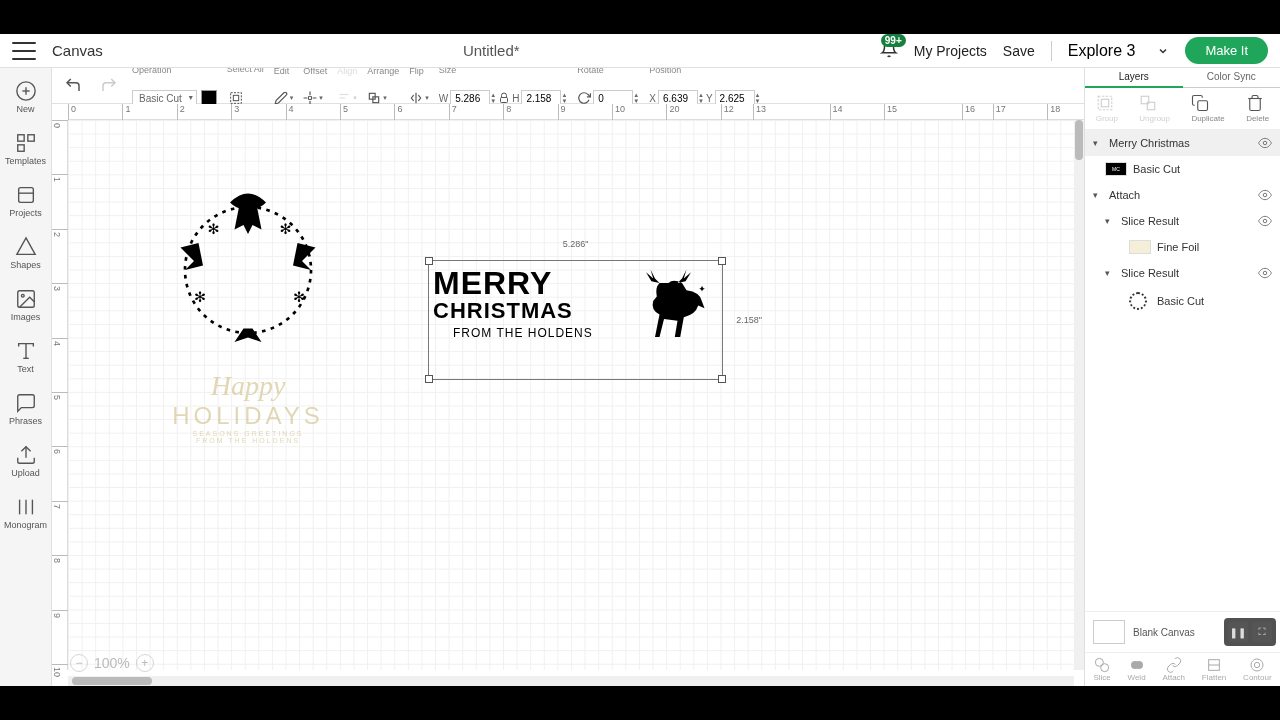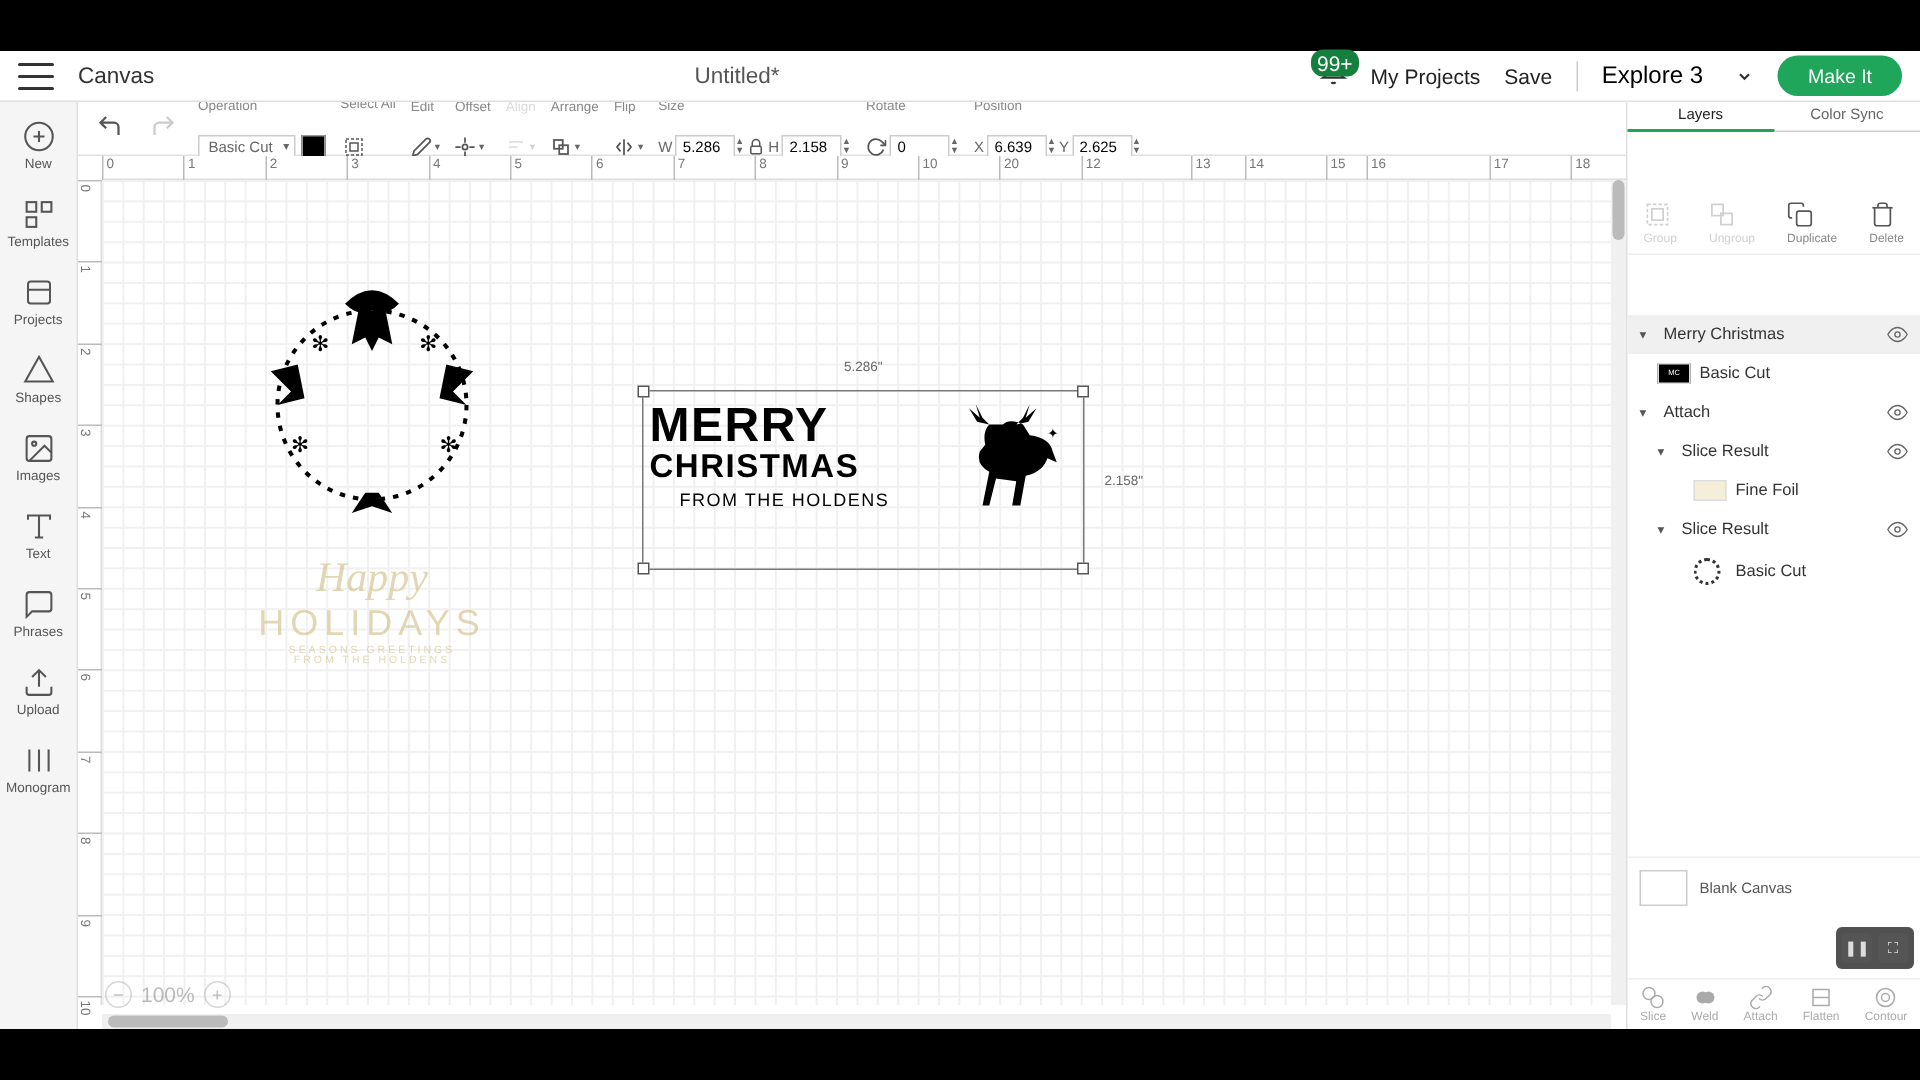--- a/index.html
+++ b/index.html
@@ -7,21 +7,21 @@
 .app { position: absolute; top: 34px; left: 0; right: 0; bottom: 34px; background: #fff; display: flex; flex-direction: column; }
 
 
 .topbar { height: 34px; background: #fff; display: flex; align-items: center; padding: 0 12px; border-bottom: 1px solid #e0e0e0; }
 .hamburger { width: 24px; height: 18px; display: flex; flex-direction: column; justify-content: space-between; cursor: pointer; margin-right: 16px; }
 .hamburger span { height: 2px; background: #333; border-radius: 1px; }
 .topbar-title { font-size: 15px; color: #333; }
 .topbar-center { flex: 1; text-align: center; font-size: 15px; color: #555; }
 .topbar-right { display: flex; align-items: center; gap: 16px; }
 .bell-wrap { position: relative; cursor: pointer; }
-.badge { position: absolute; top: -6px; right: -8px; background: #15803d; color: #fff; font-size: 14px; padding: 1px 4px; border-radius: 8px; font-weight: 400; }
+.badge { position: absolute; top: -6px; right: -8px; background: #15803d; color: #fff; font-size: 10px; padding: 1px 4px; border-radius: 8px; font-weight: 700; }
 .topbar-link { font-size: 14px; color: #222; cursor: pointer; }
 .divider { width: 1px; height: 20px; background: #ccc; }
 .explore { display: flex; align-items: center; gap: 22px; cursor: pointer; }
 .makeit { background: #1fa65a; color: #fff; padding: 6px 20px; border-radius: 16px; font-size: 13px; cursor: pointer; }
 
 
 .main { flex: 1; display: flex; overflow: hidden; }
 
 
 .left-sidebar { width: 52px; background: #f5f5f5; display: flex; flex-direction: column; align-items: center; padding-top: 8px; gap: 10px; border-right: 1px solid #e0e0e0; }
@@ -85,21 +85,21 @@
 .merry-line1 { font-weight: 900; font-size: 32px; letter-spacing: 1px; font-family: Impact, sans-serif; }
 .merry-line2 { font-weight: 900; font-size: 22px; letter-spacing: 1px; font-family: Impact, sans-serif; margin-top: -4px; }
 .merry-line3 { font-size: 12px; letter-spacing: 1px; margin-top: 2px; margin-left: 20px; }
 .deer { width: 90px; height: 90px; }
 
 
 .zoom { position: absolute; bottom: 14px; left: 18px; display: flex; align-items: center; gap: 6px; opacity: 0.4; font-size: 14px; color: #555; }
 .zoom-btn { width: 18px; height: 18px; border: 1px solid #999; border-radius: 50%; display: flex; align-items: center; justify-content: center; cursor: pointer; font-size: 12px; }
 
 
-.right-panel { width: 196px; background: #fff; border-left: 1px solid #e0e0e0; display: flex; flex-direction: column; gap: 40px; }
+.right-panel { width: 196px; background: #fff; border-left: 1px solid #e0e0e0; display: flex; flex-direction: column; }
 .panel-tabs { display: flex; height: 20px; font-size: 10px; }
 .panel-tab { flex: 1; text-align: center; padding: 3px 0; border-bottom: 1px solid #ccc; cursor: pointer; color: #666; }
 .panel-tab.active { border-bottom: 2px solid #1fa65a; color: #222; }
 .panel-actions { display: flex; justify-content: space-around; padding: 6px 0; border-bottom: 1px solid #eee; }
 .panel-action { display: flex; flex-direction: column; align-items: flex-start; gap: 2px; font-size: 8px; color: #888; cursor: pointer; }
 .panel-action.disabled { opacity: 0.4; }
 .panel-action svg { width: 18px; height: 18px; }
 
 .layers-list { flex: 1; overflow-y: auto; font-size: 11px; }
 .layer-row { display: flex; align-items: center; padding: 6px 8px; gap: 6px; cursor: pointer; }
@@ -364,24 +364,24 @@
             <div class="ruler-h-tick" style="left: 163.2px;">3</div>
             <div class="ruler-h-tick" style="left: 217.6px;">4</div>
             <div class="ruler-h-tick" style="left: 272px;">5</div>
             <div class="ruler-h-tick" style="left: 326.4px;">6</div>
             <div class="ruler-h-tick" style="left: 380.8px;">7</div>
             <div class="ruler-h-tick" style="left: 435.2px;">8</div>
             <div class="ruler-h-tick" style="left: 489.6px;">9</div>
             <div class="ruler-h-tick" style="left: 544px;">10</div>
             <div class="ruler-h-tick" style="left: 598.4px;">20</div>
             <div class="ruler-h-tick" style="left: 652.8px;">12</div>
-            <div class="ruler-h-tick" style="left: 726px;">13</div>
+            <div class="ruler-h-tick" style="left: 685px;">13</div>
             <div class="ruler-h-tick" style="left: 761.6px;">14</div>
             <div class="ruler-h-tick" style="left: 816px;">15</div>
-            <div class="ruler-h-tick" style="left: 843px;">16</div>
+            <div class="ruler-h-tick" style="left: 894px;">16</div>
             <div class="ruler-h-tick" style="left: 924.8px;">17</div>
             <div class="ruler-h-tick" style="left: 979.2px;">18</div>
           </div>
         <div class="ruler-v">
             <div class="ruler-v-tick" style="top: 0px;">0</div>
             <div class="ruler-v-tick" style="top: 54.4px;">1</div>
             <div class="ruler-v-tick" style="top: 108.8px;">2</div>
             <div class="ruler-v-tick" style="top: 163.2px;">3</div>
             <div class="ruler-v-tick" style="top: 217.6px;">4</div>
             <div class="ruler-v-tick" style="top: 272px;">5</div>

